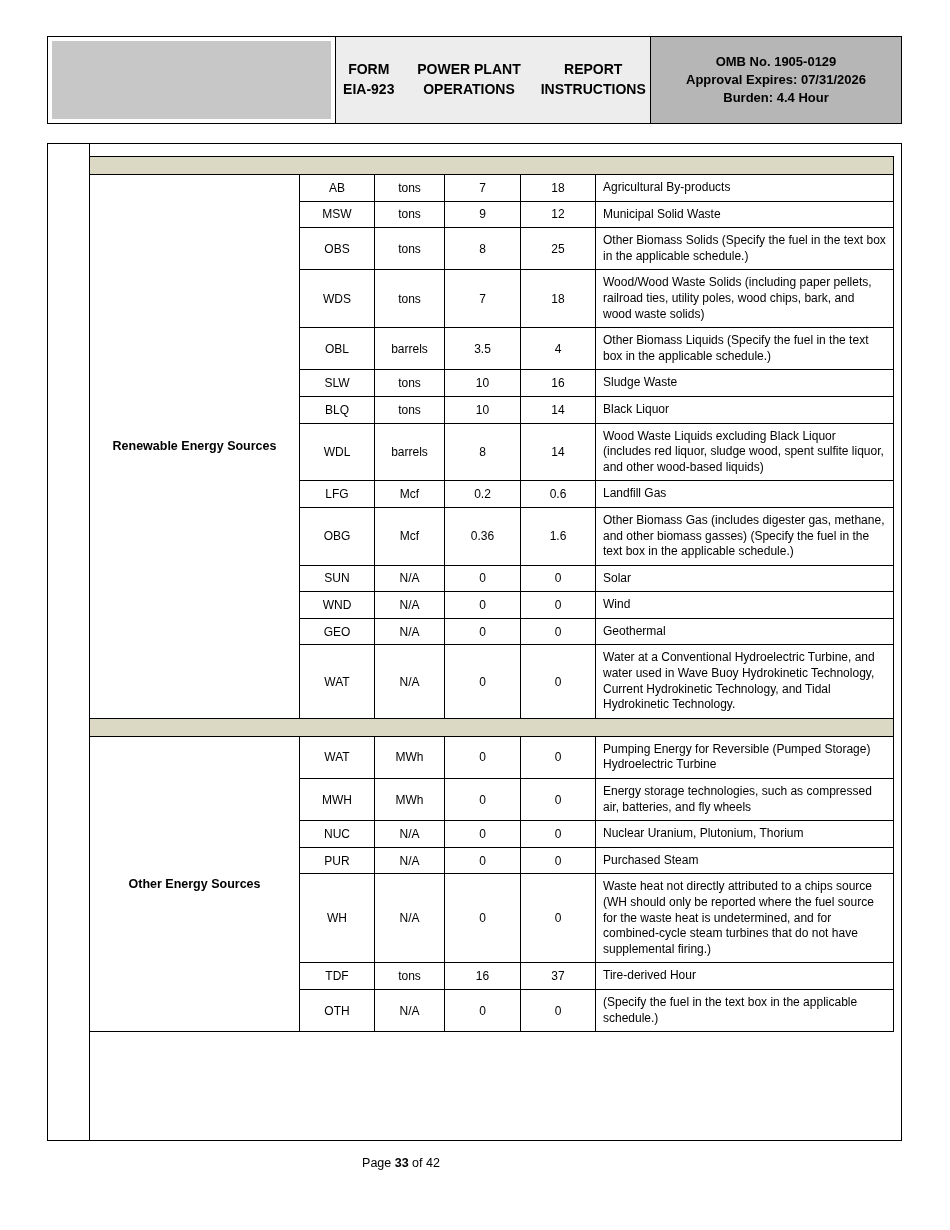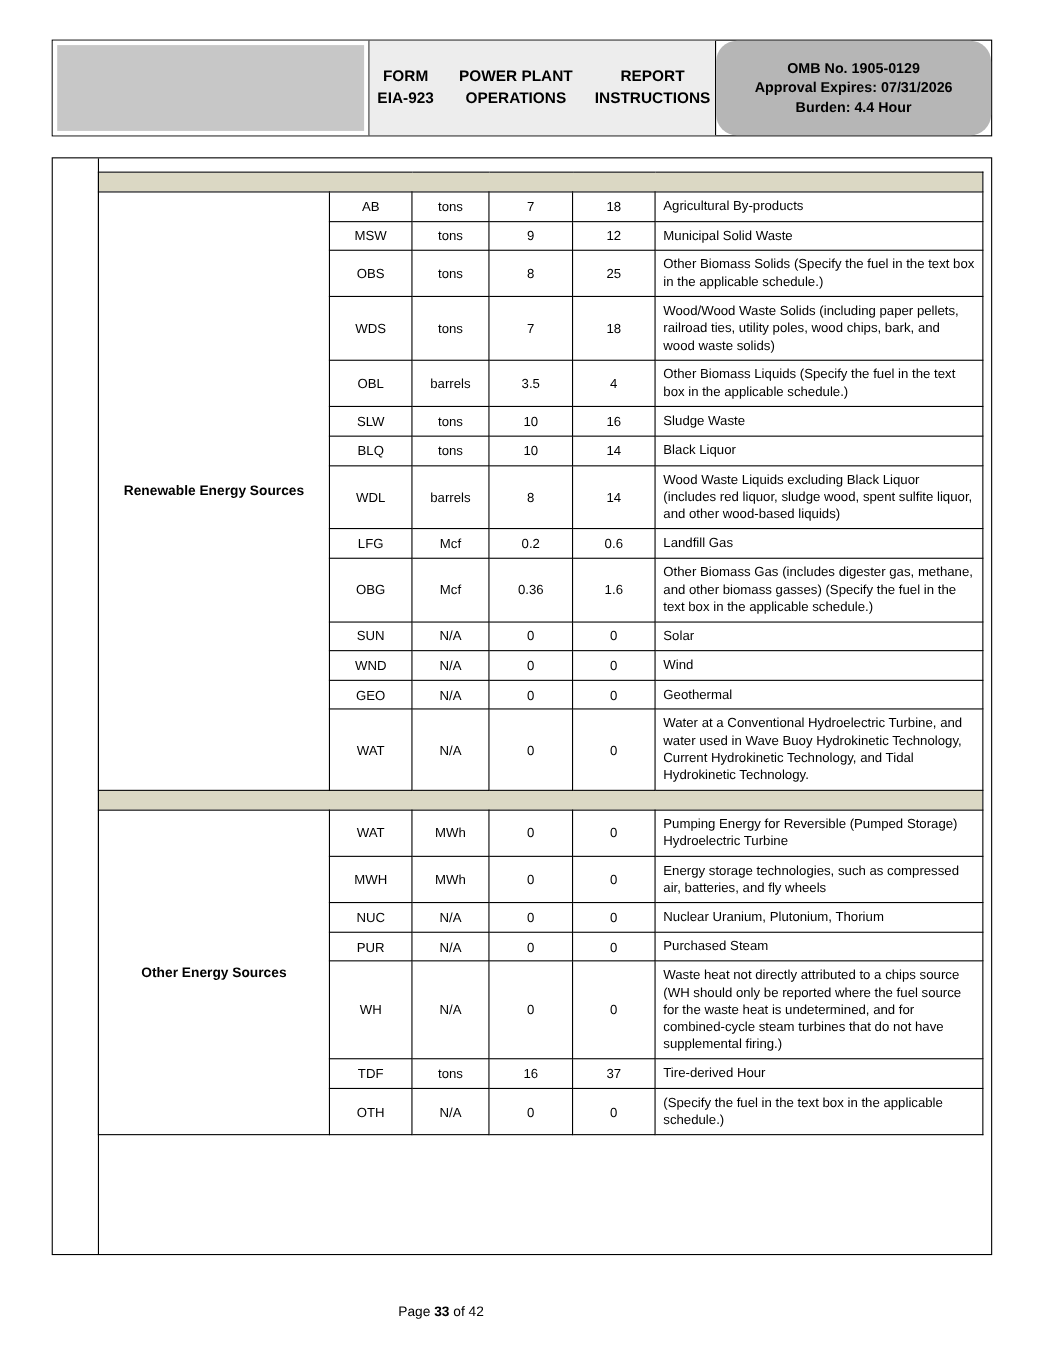--- a/index.html
+++ b/index.html
@@ -22,21 +22,21 @@
   }
   .hdr-left-inner { width: 100%; height: 100%; background: #c7c7c7; }
   .hdr-center {
     width: 315px; border-right: 1px solid #000; background: #ededed;
     display: flex; justify-content: center; align-items: center;
     font-weight: bold; font-size: 14px; line-height: 1.4; text-align: center;
   }
   .hdr-right {
     flex: 1; background: #b6b6b6;
     display: flex; flex-direction: column; justify-content: center; align-items: center;
-    font-weight: bold; font-size: 13px; line-height: 1.4; text-align: center; border-radius: 19px;
+    font-weight: bold; font-size: 13px; line-height: 1.4; text-align: center;
   }
 
   
   .content-box {
     position: absolute; left: 47px; top: 143px; width: 855px; height: 998px;
     border: 1px solid #000; background: #fff;
   }
   .v-rule { position: absolute; left: 41px; top: 0; bottom: 0; width: 1px; background: #000; }
 
   table.fuel-table {
@@ -49,21 +49,21 @@
     height: 18px; overflow: hidden;
   }
   td.band { background: #dbd8c4; height: 8px; padding: 2px; }
   td.group-label { text-align: center; font-weight: bold; font-size: 12.5px; }
   td.code, td.unit, td.min, td.max { text-align: center; }
   td.desc { text-align: left; line-height: 1.3; }
 
   
   .footer {
     position: absolute; left: 0; top: 1156px; width: 802px;
-    text-align: center; font-size: 12.5px; margin-top: 29px;
+    text-align: center; font-size: 12.5px;
   }
 </style>
 </head>
 <body>
 
 <div class="page">
 
   <div class="header-bar">
     <div class="hdr-left">
       <div class="hdr-left-inner"></div>

